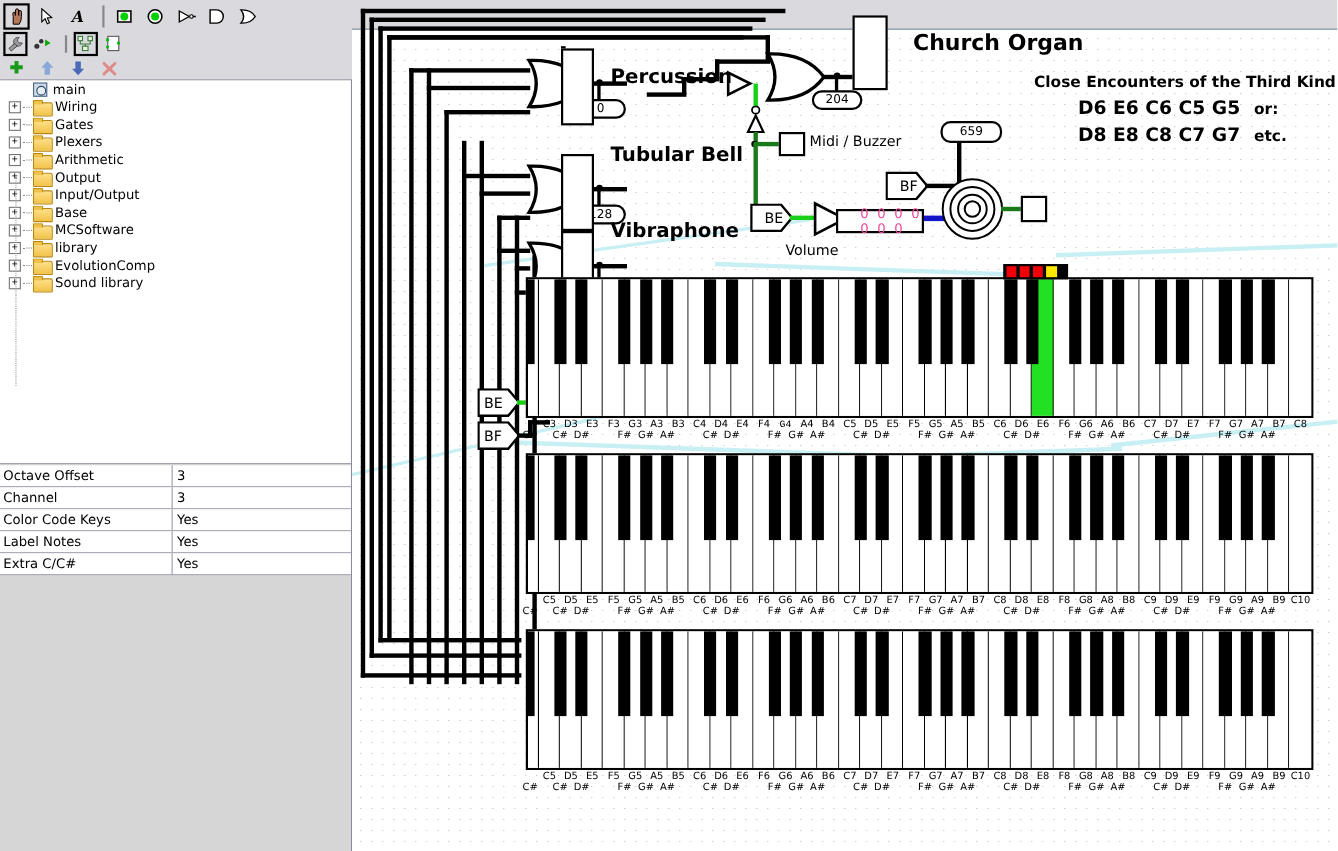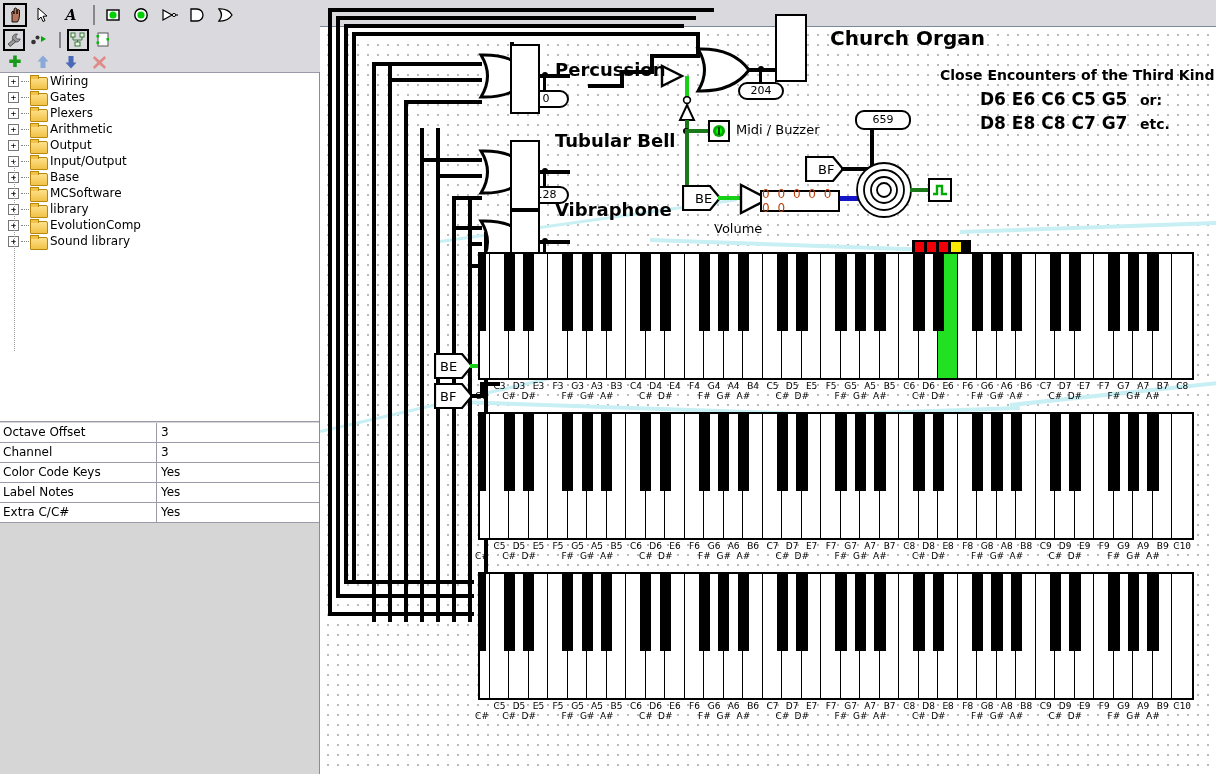--- a/index.html
+++ b/index.html
@@ -152,22 +152,23 @@
     position: absolute; border: 2px solid #000; background: #fff;
   }
   .pill {
     position: absolute; border: 2px solid #000; border-radius: 9px;
     background: #fff; text-align: center;
     font-size: 11px; color: #000; line-height: 14px;
     font-family: "DejaVu Sans", sans-serif;
   }
   .sqbox {
     position: absolute; border: 2px solid #000; background: #fff;
-    font-size: 12px; color: #c2410c; text-align: left;
+    font-size: 12px; color: #ec4899; text-align: left;
     font-family: "DejaVu Sans", sans-serif;
+    padding-left: 20px;
   }
   .node { position: absolute; width: 6px; height: 6px; border-radius: 50%; background: #000; }
 
   
   .kbd { position: absolute; background: #fff; border: 2px solid #000; }
   .wkey { position: absolute; top: 0; background: #fff; border-right: 1px solid #000; }
   .wkey.last { border-right: none; }
   .wkey.green { background: #22e022; }
   .bkey { position: absolute; top: 0; background: #000; }
   .notelbl {
@@ -286,20 +287,24 @@
         <div class="tb-tiny">
           <svg width="15" height="15" viewBox="0 0 15 15">
               <path d="M2.5 1 L7.5 5.6 L12.5 1 L14 3 L9.6 7.5 L14 12 L12.5 14 L7.5 9.4 L2.5 14 L1 12 L5.4 7.5 L1 3 Z" fill="#e08a8a"></path>
             </svg>
         </div>
       </div>
     </div>
 
     <div id="tree">
       <div class="vline"></div>
+      <div class="tree-node depth2" style="padding-left:28px">
+        <span class="circ-icon"></span>
+        <span class="tree-label">main</span>
+      </div>
       <div id="tree-libs">
           <div class="tree-node depth1" style="padding-left: 8px;">
             <span class="expander">+</span>
             <span class="dash"></span>
             <span class="folder"></span>
             <span class="tree-label">Wiring</span>
           </div>
           <div class="tree-node depth1" style="padding-left: 8px;">
             <span class="expander">+</span>
             <span class="dash"></span>
@@ -662,21 +667,21 @@
           <div class="notelbl" style="left: 179.507px; top: 381px; width: 39.0137px;">D3</div>
           <div class="notelbl" style="left: 199.014px; top: 381px; width: 39.0137px;">E3</div>
           <div class="notelbl" style="left: 218.521px; top: 381px; width: 39.0137px;">F3</div>
           <div class="notelbl" style="left: 238.027px; top: 381px; width: 39.0137px;">G3</div>
           <div class="notelbl" style="left: 257.534px; top: 381px; width: 39.0137px;">A3</div>
           <div class="notelbl" style="left: 277.041px; top: 381px; width: 39.0137px;">B3</div>
           <div class="notelbl" style="left: 296.548px; top: 381px; width: 39.0137px;">C4</div>
           <div class="notelbl" style="left: 316.055px; top: 381px; width: 39.0137px;">D4</div>
           <div class="notelbl" style="left: 335.562px; top: 381px; width: 39.0137px;">E4</div>
           <div class="notelbl" style="left: 355.068px; top: 381px; width: 39.0137px;">F4</div>
-          <div class="notelbl" style="left: 374.575px; top: 381px; width: 39.0137px;">G4</div>
+          <div class="notelbl" style="left: 374.575px; top: 381px; width: 39.0137px; font-family: Liberation Mono, monospace;">G4</div>
           <div class="notelbl" style="left: 394.082px; top: 381px; width: 39.0137px;">A4</div>
           <div class="notelbl" style="left: 413.589px; top: 381px; width: 39.0137px;">B4</div>
           <div class="notelbl" style="left: 433.096px; top: 381px; width: 39.0137px;">C5</div>
           <div class="notelbl" style="left: 452.603px; top: 381px; width: 39.0137px;">D5</div>
           <div class="notelbl" style="left: 472.11px; top: 381px; width: 39.0137px;">E5</div>
           <div class="notelbl" style="left: 491.616px; top: 381px; width: 39.0137px;">F5</div>
           <div class="notelbl" style="left: 511.123px; top: 381px; width: 39.0137px;">G5</div>
           <div class="notelbl" style="left: 530.63px; top: 381px; width: 39.0137px;">A5</div>
           <div class="notelbl" style="left: 550.137px; top: 381px; width: 39.0137px;">B5</div>
           <div class="notelbl" style="left: 569.644px; top: 381px; width: 39.0137px;">C6</div>

